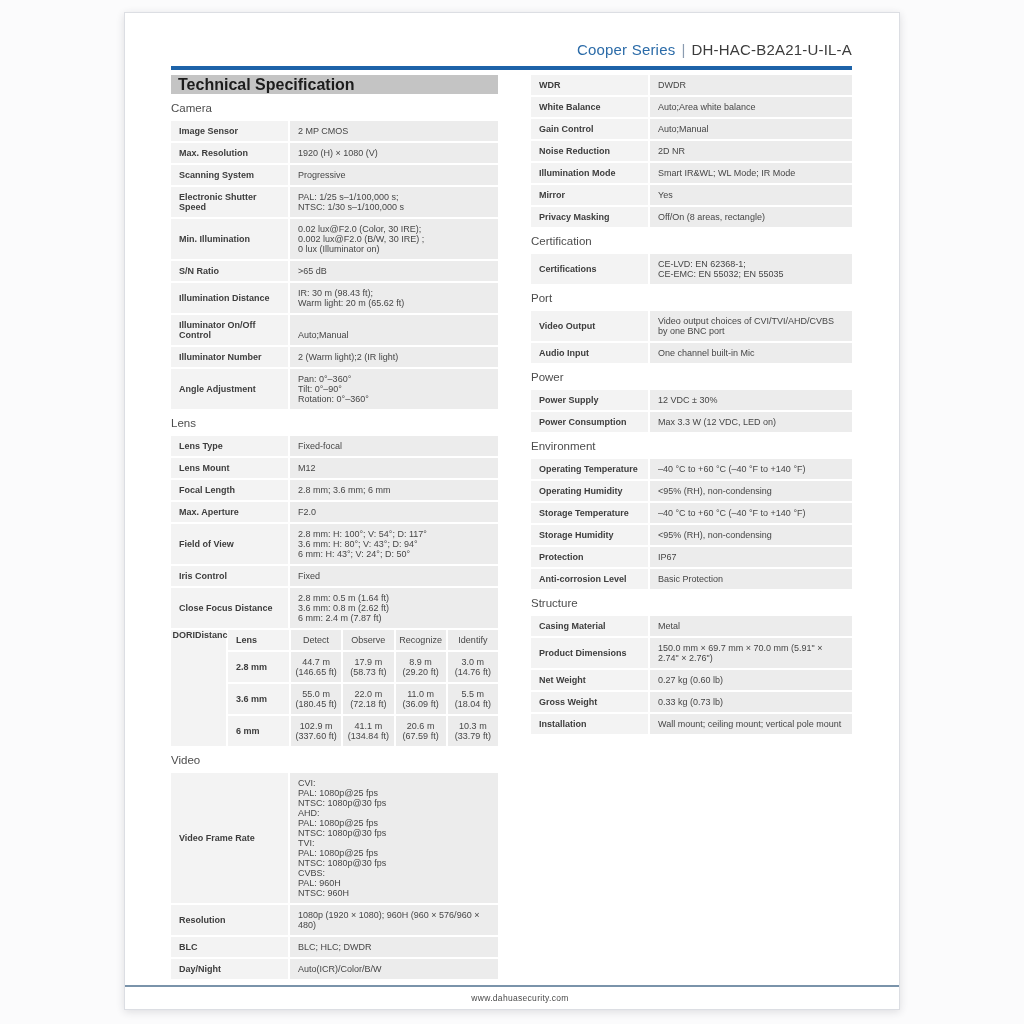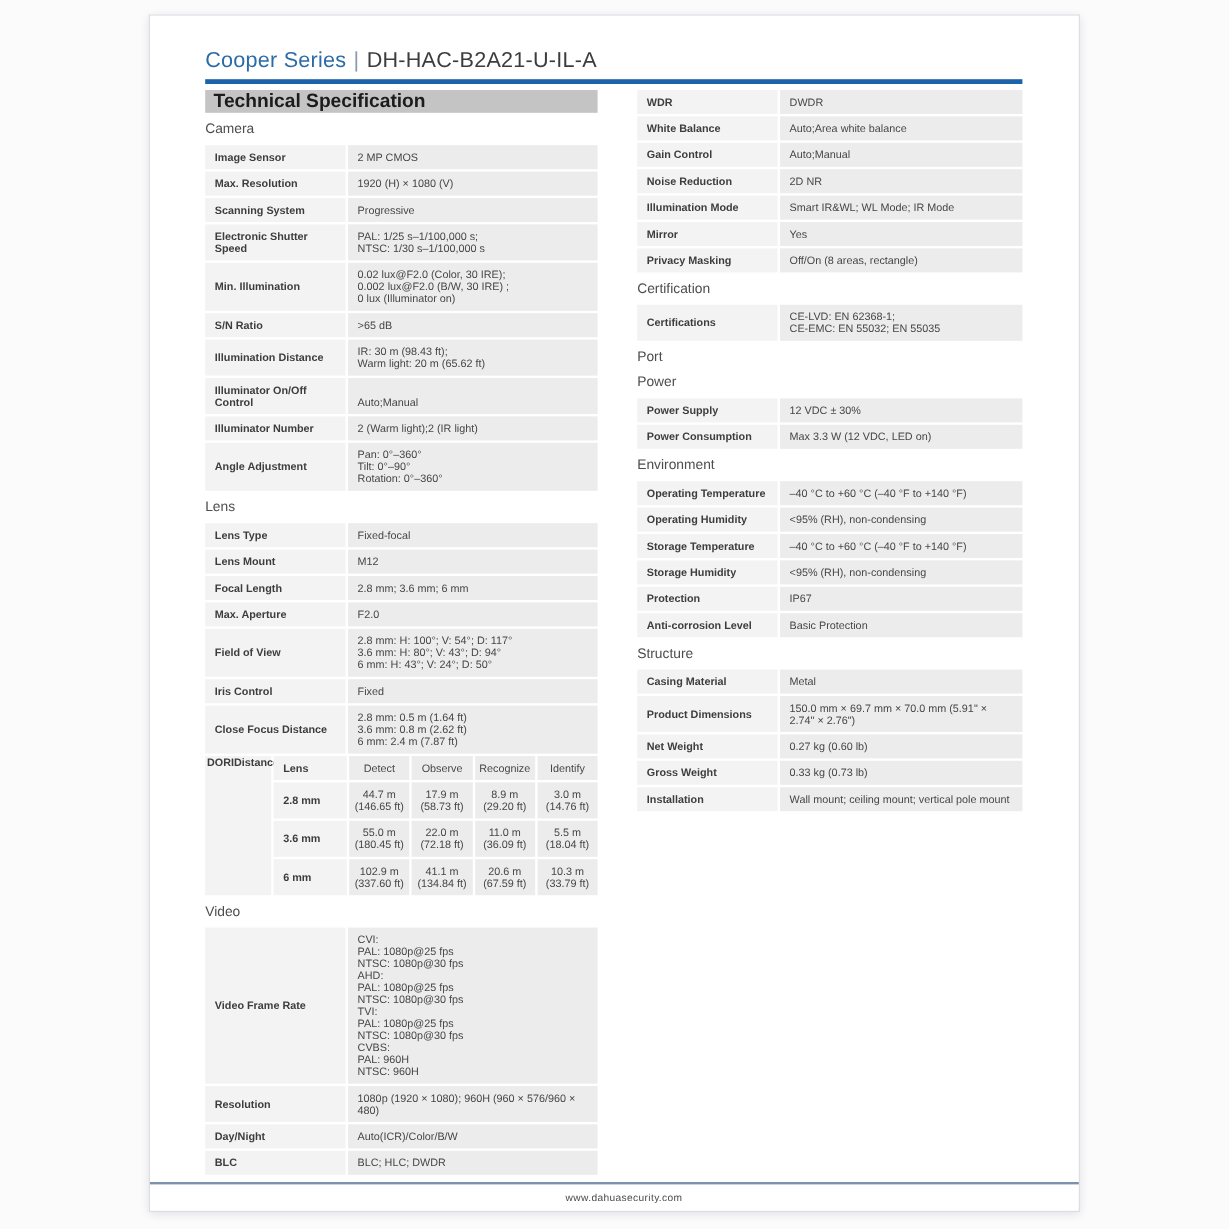--- a/index.html
+++ b/index.html
@@ -4,21 +4,21 @@
 <style>
   * { margin:0; padding:0; box-sizing:border-box; }
   html,body { font-family:"Liberation Sans", sans-serif; }
   .canvas { width:1024px; height:1024px; background:#fbfbfc; position:relative; overflow:hidden; }
   .paper {
     position:absolute; left:124px; top:12px; width:776px; height:998px;
     background:#ffffff; border:1px solid #dcdee3;
     box-shadow:0 2px 8px rgba(40,45,60,.14);
   }
   .doc-header { padding:28px 47px 0 46px; }
-  .title-line { font-size:18px; line-height:18px; letter-spacing:.2px; }
+  .title-line { font-size:15px; line-height:18px; letter-spacing:.2px;text-align:right; }
   .series { color:var(--title-blue,#2b6ba8); font-weight:500; }
   .sep { color:#8a9bb0; padding:0 6px; font-weight:300; }
   .model { color:#3c3c3c; font-weight:500; }
   .blue-rule { height:4px; background:var(--accent-blue,#1d63a9); margin-top:7px; }
   .columns { display:flex; gap:33px; padding:5px 47px 0 46px; }
   .col-left { width:327px; flex:none; }
   .col-right { flex:1; min-width:0; }
   .spec-bar {
     height:19px; background:var(--bar-bg,#c4c4c4); color:#1c1c1c;
     font-size:16px; font-weight:bold; display:flex; align-items:center;
@@ -273,29 +273,29 @@
                   <div class="value-line">NTSC: 960H</div>
                 </div>
               </div>
               <div class="spec-row">
                 <div class="cell-label">Resolution</div>
                 <div class="cell-value">
                   <div class="value-line">1080p (1920 × 1080); 960H (960 × 576/960 × 480)</div>
                 </div>
               </div>
               <div class="spec-row">
+                <div class="cell-label">BLC</div>
+                <div class="cell-value">
+                  <div class="value-line">BLC; HLC; DWDR</div>
+                </div>
+              </div>
+              <div class="spec-row">
                 <div class="cell-label">Day/Night</div>
                 <div class="cell-value">
                   <div class="value-line">Auto(ICR)/Color/B/W</div>
-                </div>
-              </div>
-              <div class="spec-row">
-                <div class="cell-label">BLC</div>
-                <div class="cell-value">
-                  <div class="value-line">BLC; HLC; DWDR</div>
                 </div>
               </div>
             </div>
           </div>
       </div>
       <div class="col-right">
         <div>
             <div class="spec-table">
               <div class="spec-row">
                 <div class="cell-label">WDR</div>
@@ -344,20 +344,34 @@
             <div class="spec-table">
               <div class="spec-row">
                 <div class="cell-label">Certifications</div>
                 <div class="cell-value">
                   <div class="value-line">CE-LVD: EN 62368-1;</div>
                   <div class="value-line">CE-EMC: EN 55032; EN 55035</div>
                 </div>
               </div>
             </div>
             <div class="section-title">Port</div>
+            <div class="spec-table">
+              <div class="spec-row">
+                <div class="cell-label">Video Output</div>
+                <div class="cell-value">
+                  <div class="value-line">Video output choices of CVI/TVI/AHD/CVBS by one BNC port</div>
+                </div>
+              </div>
+              <div class="spec-row">
+                <div class="cell-label">Audio Input</div>
+                <div class="cell-value">
+                  <div class="value-line">One channel built-in Mic</div>
+                </div>
+              </div>
+            </div>
             <div class="section-title">Power</div>
             <div class="spec-table">
               <div class="spec-row">
                 <div class="cell-label">Power Supply</div>
                 <div class="cell-value">
                   <div class="value-line">12 VDC ± 30%</div>
                 </div>
               </div>
               <div class="spec-row">
                 <div class="cell-label">Power Consumption</div>

